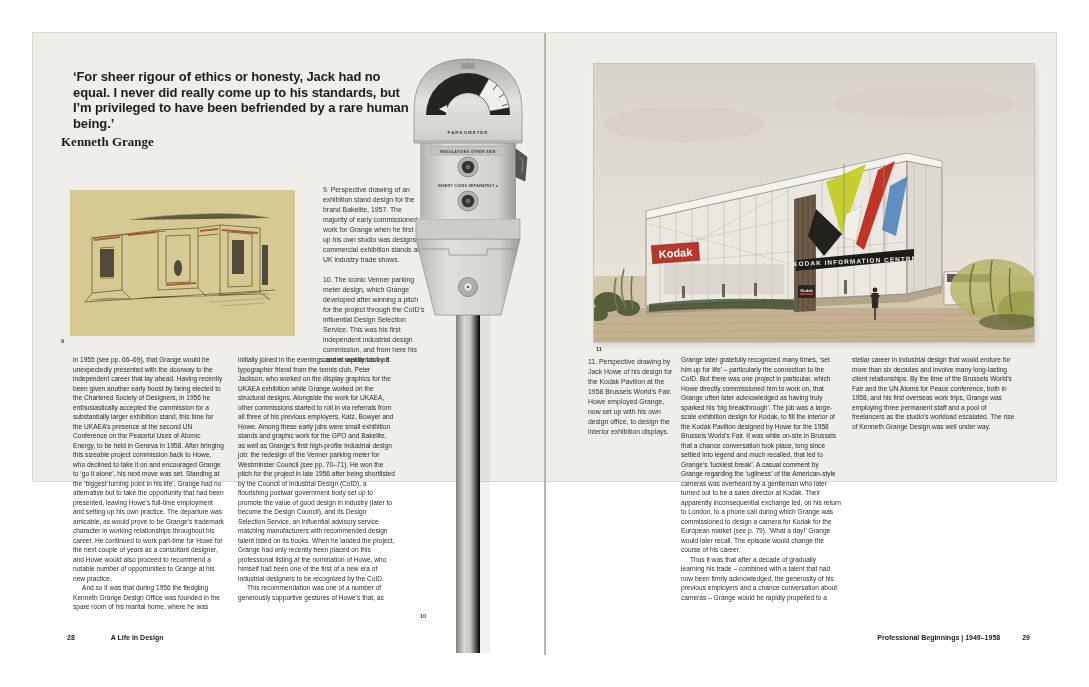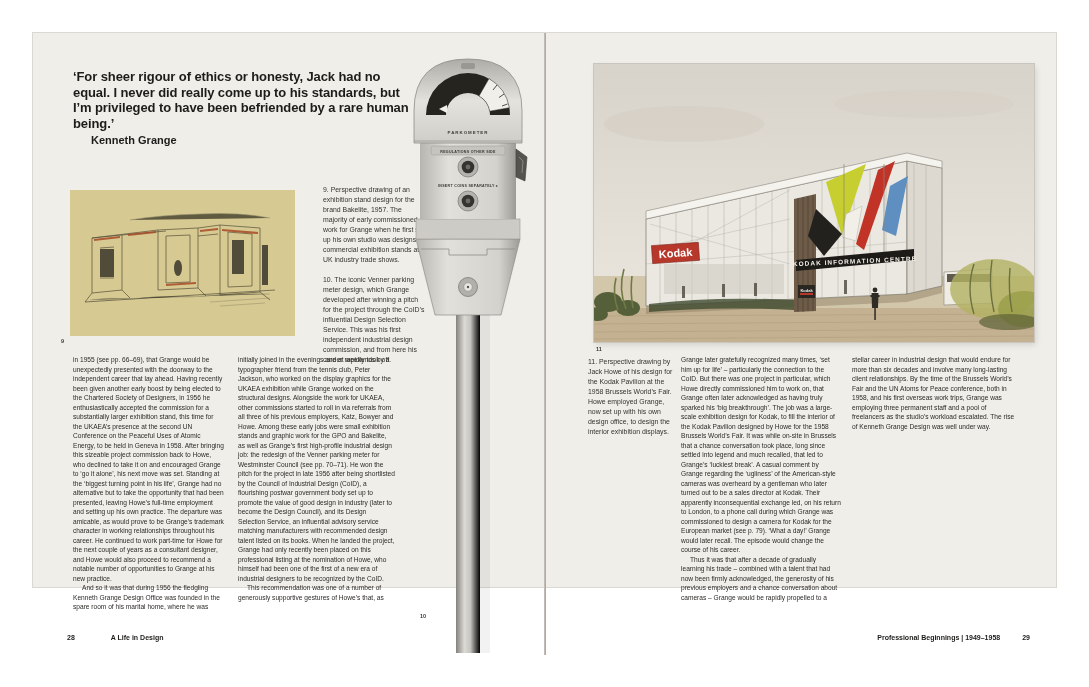--- a/index.html
+++ b/index.html
@@ -1,25 +1,25 @@
 <!DOCTYPE html>
 <html><head>
 <meta charset="utf-8">
 <style>
   * { margin:0; padding:0; box-sizing:border-box; }
   html,body { width:1089px; height:687px; background:#ffffff; overflow:hidden;
               font-family:"Liberation Sans", sans-serif; }
-  #spread { position:absolute; left:33px; top:33px; width:1023px; height:554px;
+  #spread { position:absolute; left:33px; top:33px; width:1023px; height:448px;
             background:#f0eee9; box-shadow:0 0 0 1px #dbd8d2; }
   #gutter { position:absolute; left:511px; top:0; width:2px; height:622px;
             background:linear-gradient(to right,#c7c3bc,#a8a49d); }
   .abs { position:absolute; }
   .quote { left:40px; top:36px; width:340px; font-size:13px; font-weight:bold;
            line-height:15.5px; color:#1d1c1a; letter-spacing:-0.1px; }
-  .quote-attr { left:58px; top:101px; font-size:11px; font-weight:bold; color:#1d1c1a; }
+  .quote-attr { left:28px; top:101px; font-size:13px; font-weight:bold; color:#1d1c1a;font-family:Liberation Serif, serif; }
   .fig9 { left:37px; top:157px; width:225px; height:146px; }
   .fignum { font-size:5.5px; font-weight:bold; color:#3a3834; }
   .caption { width:104px; font-size:6.9px; line-height:10px; color:#35332f; }
   .bodycol { top:322px; font-size:6.6px; line-height:9.5px; color:#2c2a27; text-align:left; }
   .bodycol p + p { text-indent:9px; }
   .footer { top:601px; font-size:7px; font-weight:bold; color:#1d1c1a; display:flex; }
   .meter-wrap { left:368px; top:20px; width:132px; height:600px; }
   .kodak-fig { left:561px; top:31px; width:440px; height:278px;
                box-shadow:0 0 0 1px #cac6bf, 2px 3px 6px rgba(0,0,0,0.12); }
   svg { display:block; }

